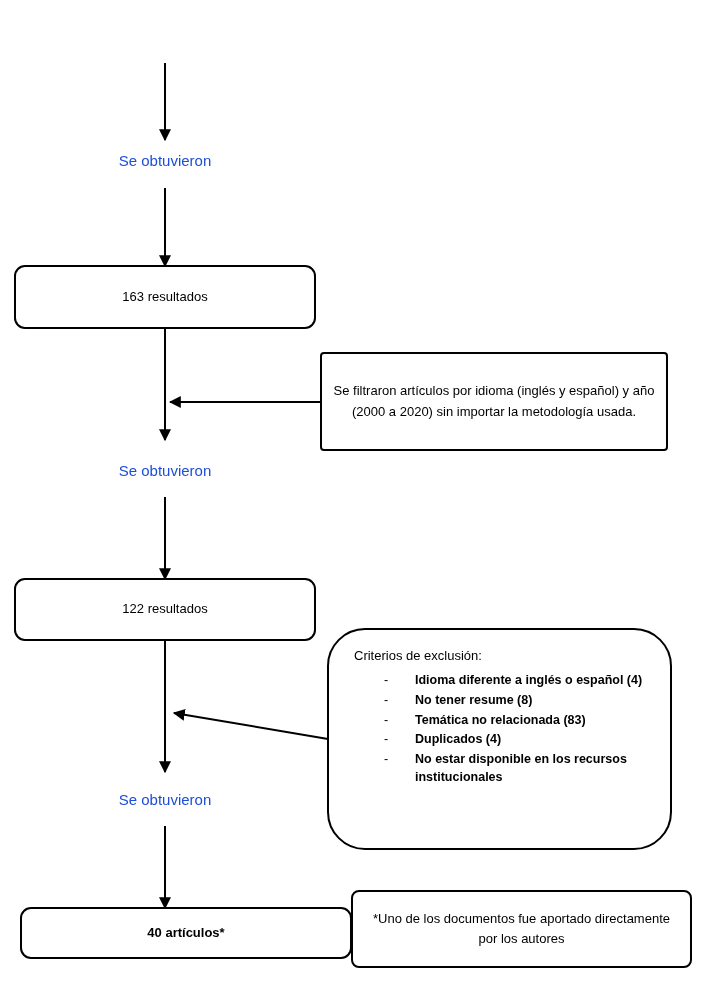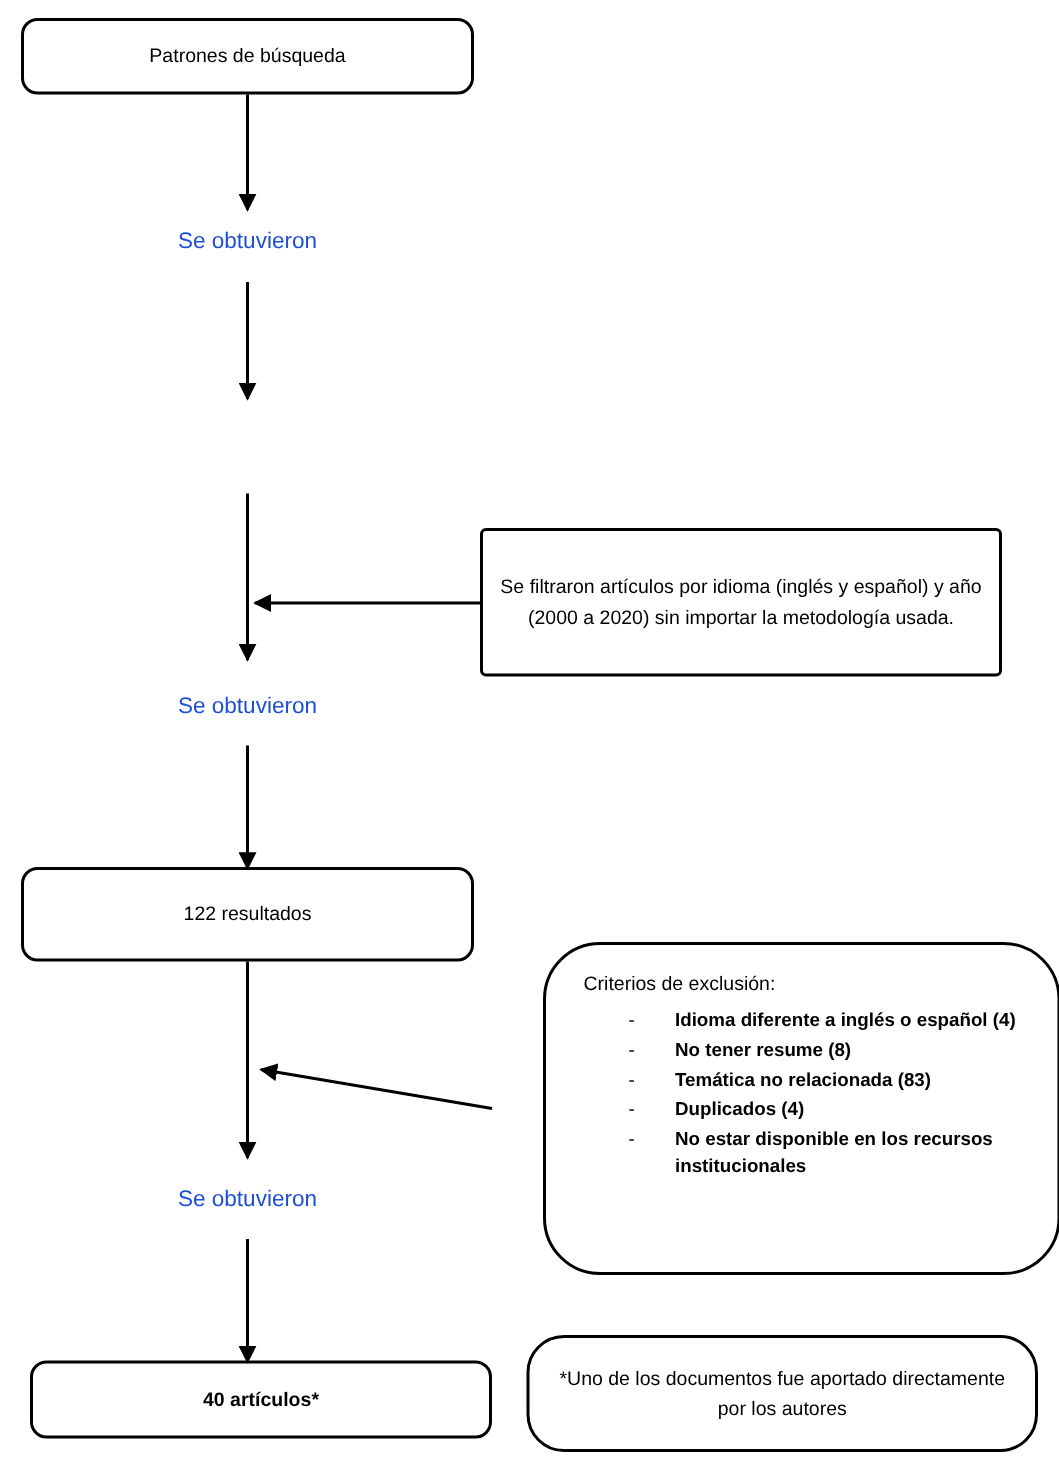--- a/index.html
+++ b/index.html
@@ -31,38 +31,37 @@
     text-align: center;
     font-size: 13px;
     line-height: 1.55;
     color: #000000;
   }
   .node .txt { display: block; padding: 0 10px; }
 
   .box-search   { left: 14px;  top: 12px;  width: 302px; height: 51px;  border-radius: 11px; }
   .box-163      { left: 14px;  top: 265px; width: 302px; height: 64px;  border-radius: 11px; }
   .box-122      { left: 14px;  top: 578px; width: 302px; height: 63px;  border-radius: 11px; }
-  .box-40       { left: 20px;  top: 907px; width: 308px; height: 52px;  border-radius: 11px; }
+  .box-40       { left: 20px;  top: 907px; width: 332px; height: 52px;  border-radius: 11px; }
   .box-filter   { left: 320px; top: 352px; width: 348px; height: 99px;  border-radius: 4px; }
-  .box-note     { left: 351px; top: 890px; width: 341px; height: 78px;  border-radius: 25px; }
+  .box-note     { left: 351px; top: 890px; width: 341px; height: 78px;  border-radius: 8px; }
 
   .bold { font-weight: bold; }
 
   
   .box-exclusion {
     position: absolute;
     left: 327px; top: 628px;
     width: 345px; height: 222px;
     box-sizing: border-box;
     border: 2px solid #000000;
     border-radius: 38px;
     background: #ffffff;
     font-size: 13px;
     color: #000000;
-    margin-left: 35px;
   }
   .excl-title {
     position: absolute;
     left: 25px; top: 18px;
     font-size: 13px;
     white-space: nowrap;
   }
   .excl-list {
     position: absolute;
     left: 25px; top: 42px;
@@ -127,26 +126,26 @@
 
     <line x1="165" y1="497" x2="165" y2="579" stroke="#000000" stroke-width="2" marker-end="url(#arrow)"></line>
 
     <line x1="165" y1="641" x2="165" y2="772" stroke="#000000" stroke-width="2" marker-end="url(#arrow)"></line>
 
     <line x1="328" y1="739" x2="174" y2="713" stroke="#000000" stroke-width="2" marker-end="url(#arrow)"></line>
 
     <line x1="165" y1="826" x2="165" y2="908" stroke="#000000" stroke-width="2" marker-end="url(#arrow)"></line>
   </svg>
 
-  <div class="node box-search">
-    <span class="txt">Patrones de búsqueda</span>
-  </div>
 
   <div class="label lbl-1">Se obtuvieron</div>
 
+  <div class="node box-163">
+    <span class="txt">163 resultados</span>
+  </div>
 
   <div class="node box-filter">
     <span class="txt">Se filtraron artículos por idioma (inglés y español) y año (2000 a 2020) sin importar la metodología usada.</span>
   </div>
 
   <div class="label lbl-2">Se obtuvieron</div>
 
   <div class="node box-122">
     <span class="txt">122 resultados</span>
   </div>

